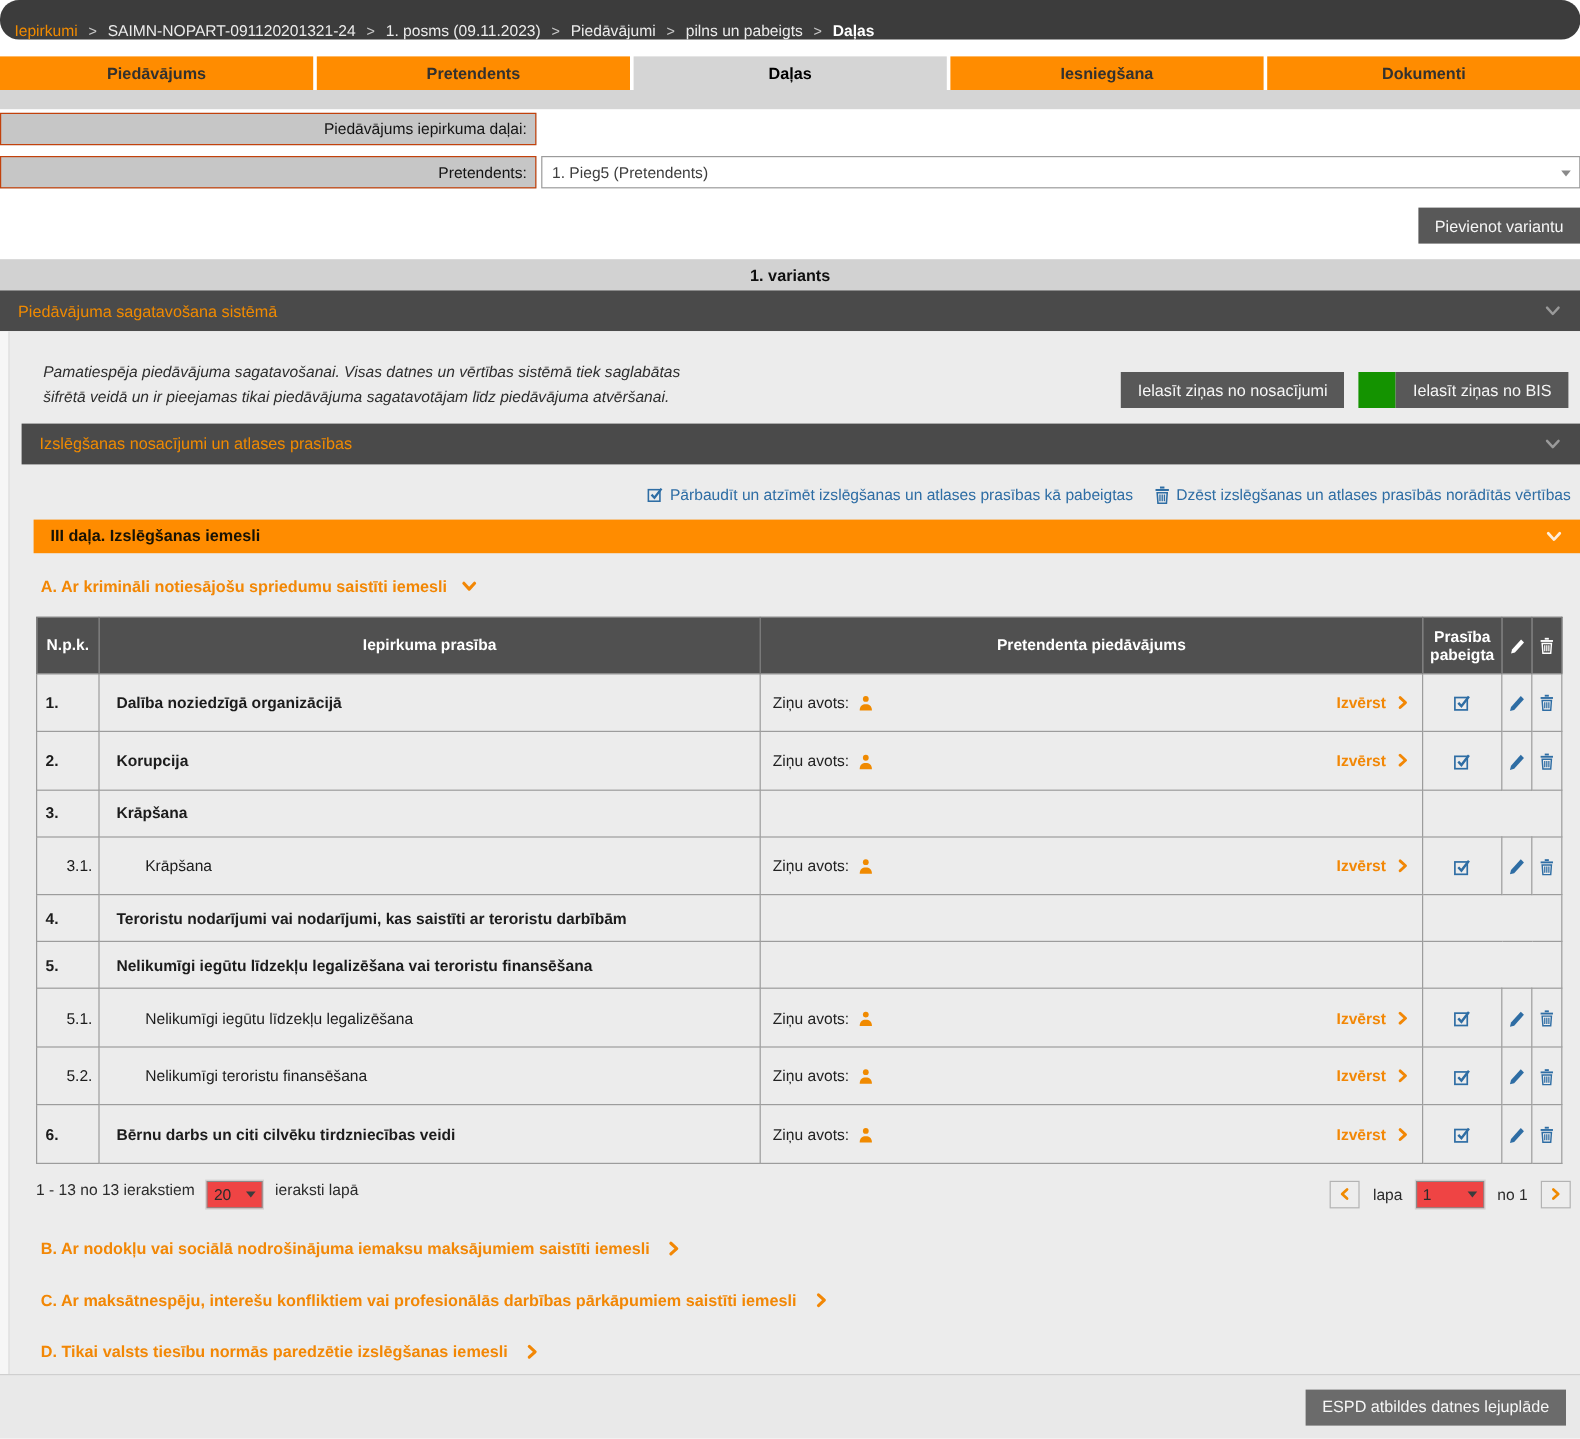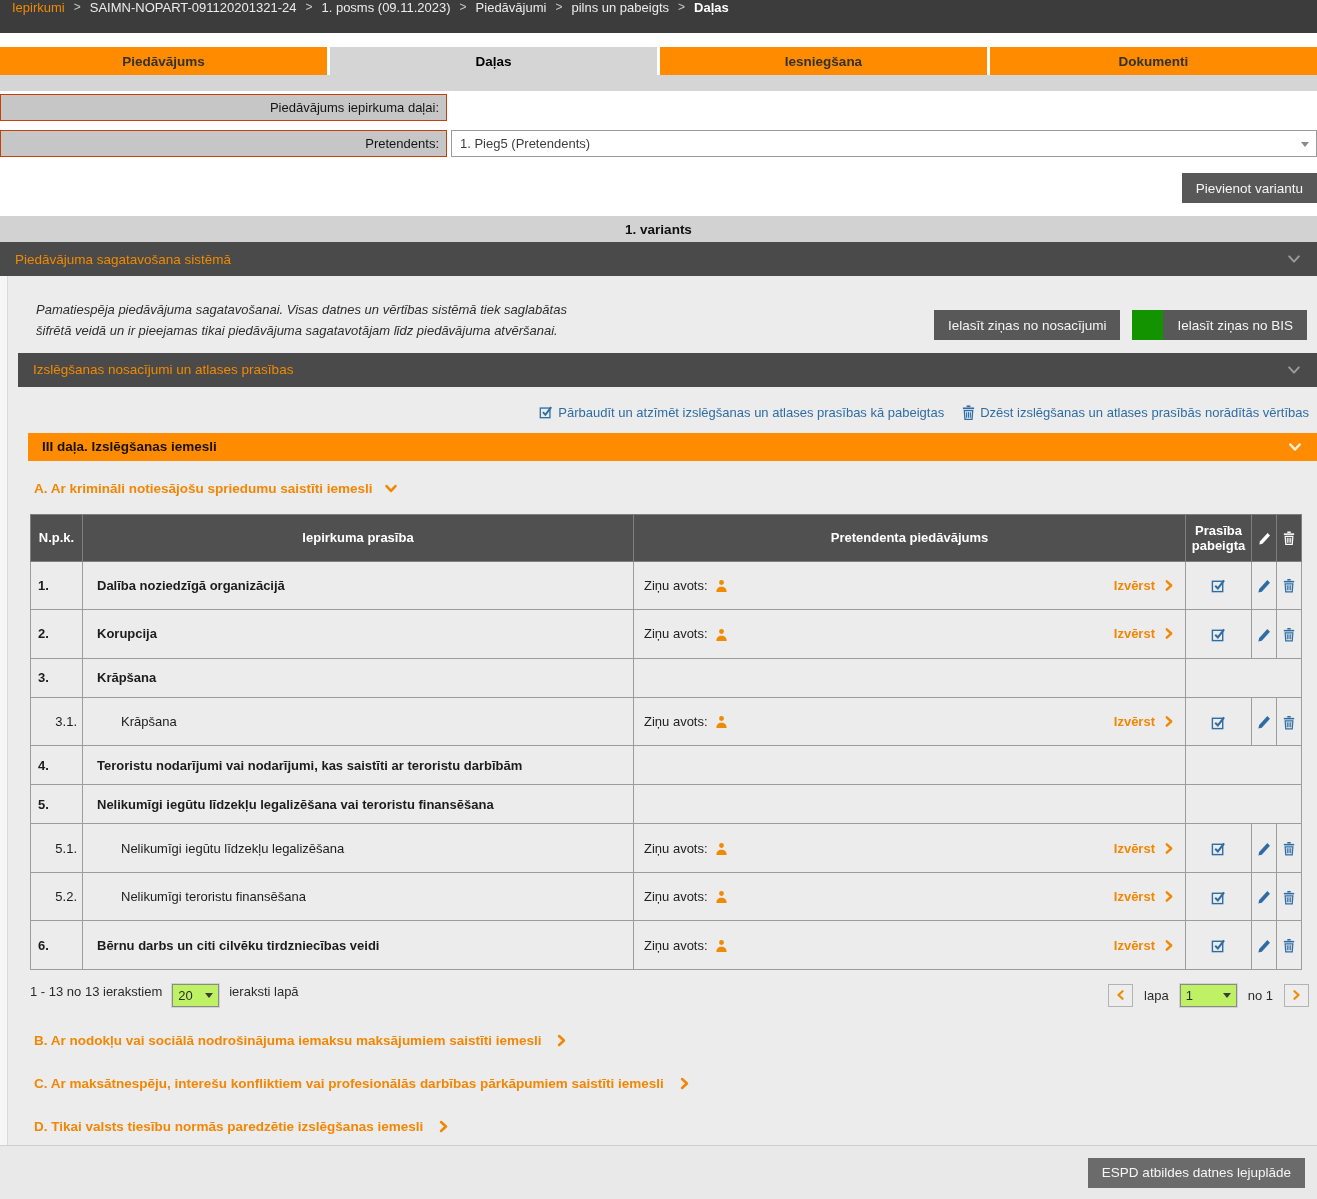--- a/index.html
+++ b/index.html
@@ -4,21 +4,21 @@
 <style>
   * { box-sizing: border-box; margin: 0; padding: 0; }
   html, body { width: 1317px; height: 1199px; overflow: hidden; }
   body {
     font-family: "Liberation Sans", sans-serif;
     background: #ffffff;
     display: flex; flex-direction: column;
   }
 
   
-  .breadcrumb-bar { height: 33px; flex: 0 0 33px; background: #3c3c3c; display: flex; align-items: flex-start; gap: 9px; padding: 0 12px; font-size: 13px; }
+  .breadcrumb-bar { height: 33px; flex: 0 0 33px; background: #3c3c3c; display: flex; align-items: flex-end; gap: 9px; padding: 0 12px; font-size: 13px; border-radius: 16px; }
   .crumb-home { color: #f08a00; cursor: pointer; }
   .crumb { color: #ececec; }
   .crumb-sep { color: #c9c9c9; font-size: 12px; }
   .crumb-current { color: #ffffff; font-weight: bold; }
 
   
   .tabs { display: flex; gap: 3px; margin-top: 14px; }
   .tab { flex: 1; height: 28px; display: flex; align-items: center; justify-content: center; background: #ff8c00; font-size: 13.5px; font-weight: bold; color: #33312e; cursor: pointer; }
   .tab.active { background: #d5d5d5; color: #000; }
   .tab-strip { height: 16px; background: #d5d5d5; }
@@ -71,21 +71,21 @@
   .offer-inner { display: flex; align-items: center; }
   .zinu { display: flex; align-items: center; gap: 7px; color: #222; }
   .izverst { margin-left: auto; display: flex; align-items: center; gap: 8px; color: #f28705; font-weight: bold; cursor: pointer; }
   td.center { text-align: center; }
   .blue { color: #2e6da4; }
   .orange-ic { color: #f08a00; }
   .ic { display: inline-block; vertical-align: middle; }
 
   
   .pagination { display: flex; align-items: flex-start; margin: 14px 8px 0 30px; font-size: 13px; color: #2b2b2b; }
-  .mini-select { border: 1px solid #8a8a8a; outline: 1px solid #d2d2d2; background: #bef264; height: 23px; display: flex; align-items: center; justify-content: space-between; padding: 0 5px; cursor: pointer; }
+  .mini-select { border: 1px solid #8a8a8a; outline: 1px solid #d2d2d2; background: #ef4444; height: 23px; display: flex; align-items: center; justify-content: space-between; padding: 0 5px; cursor: pointer; }
   .size-select { width: 47px; margin: 0 10px; }
   .page-select { width: 57px; }
   .tri { width: 0; height: 0; border-left: 4px solid transparent; border-right: 4px solid transparent; border-top: 5px solid #3c3c3c; }
   .pg-right { margin-left: auto; display: flex; align-items: center; gap: 11px; }
   .pg-btn { width: 25px; height: 23px; background: #ededed; border: 1px solid #b3b3b3; display: flex; align-items: center; justify-content: center; color: #f08a00; cursor: pointer; }
 
   .section-link { display: flex; align-items: center; gap: 14px; margin: 28px 0 0 34px; color: #f28705; font-weight: bold; font-size: 13.5px; cursor: pointer; }
   .section-link.first { margin-top: 26px; }
 
   
@@ -104,20 +104,21 @@
   <span class="crumb-sep">&gt;</span>
   <span class="crumb">Piedāvājumi</span>
   <span class="crumb-sep">&gt;</span>
   <span class="crumb">pilns un pabeigts</span>
   <span class="crumb-sep">&gt;</span>
   <span class="crumb-current">Daļas</span>
 </div>
 
 <div class="tabs">
   <div class="tab">Piedāvājums</div>
+  <div class="tab">Pretendents</div>
   <div class="tab active">Daļas</div>
   <div class="tab">Iesniegšana</div>
   <div class="tab">Dokumenti</div>
 </div>
 <div class="tab-strip"></div>
 
 <div class="filter-row">
   <div class="filter-label">Piedāvājums iepirkuma daļai:</div>
 </div>
 <div class="filter-row">

